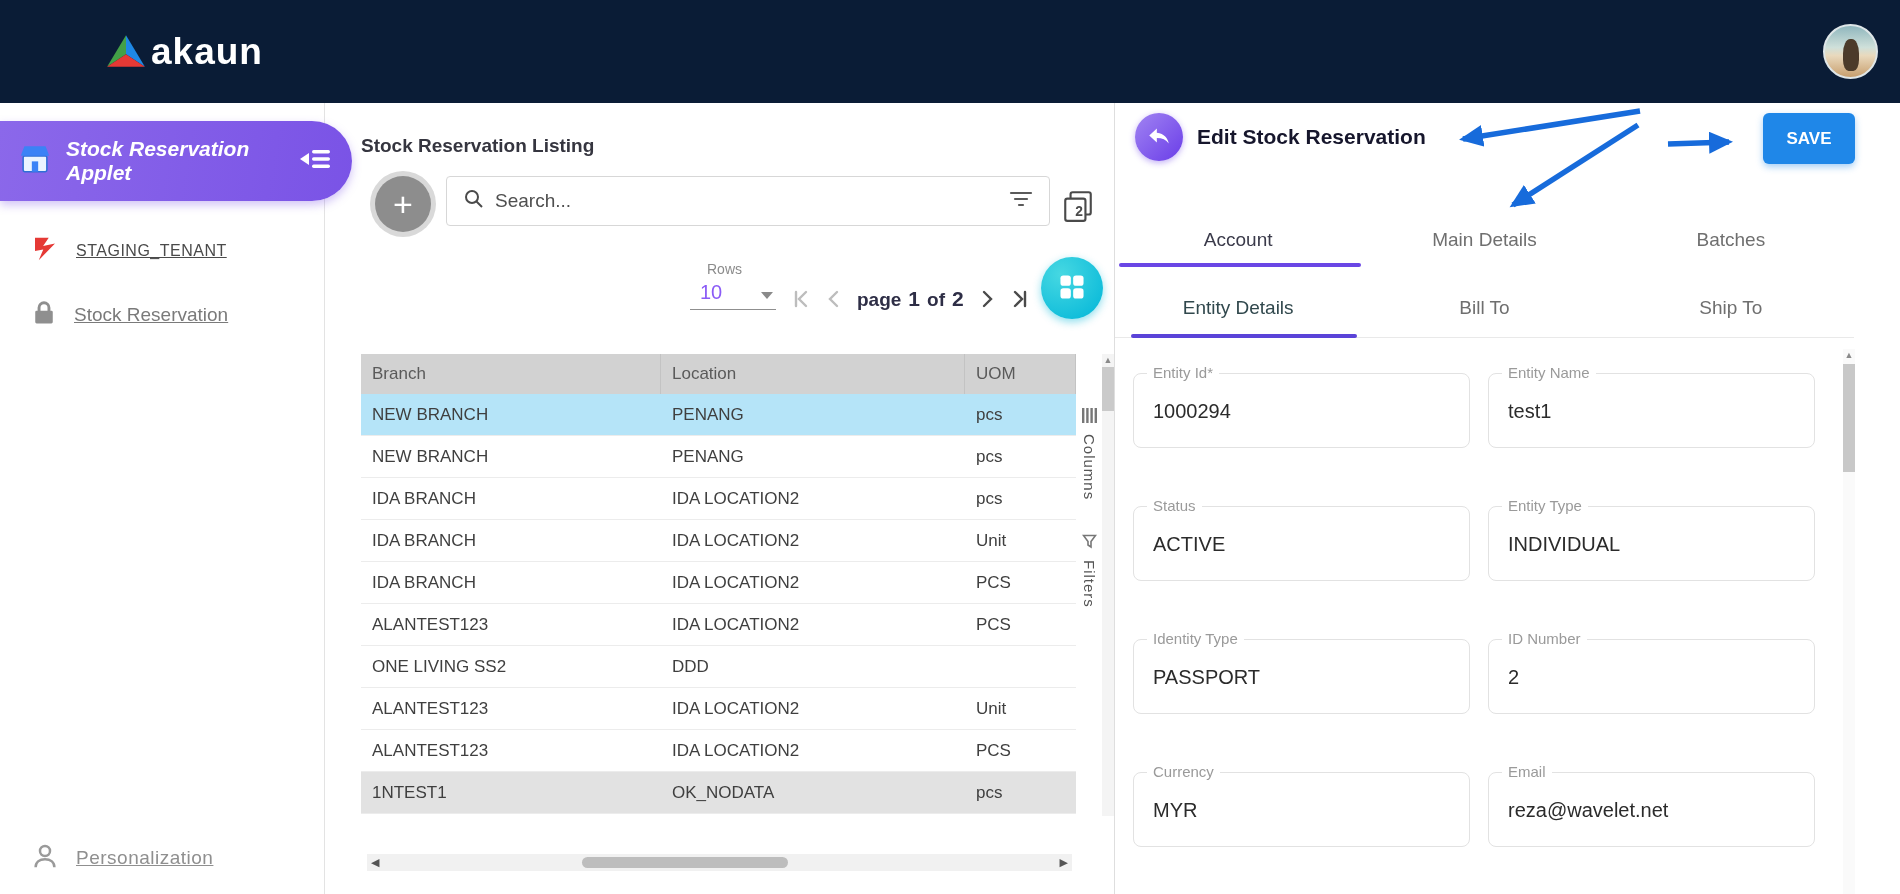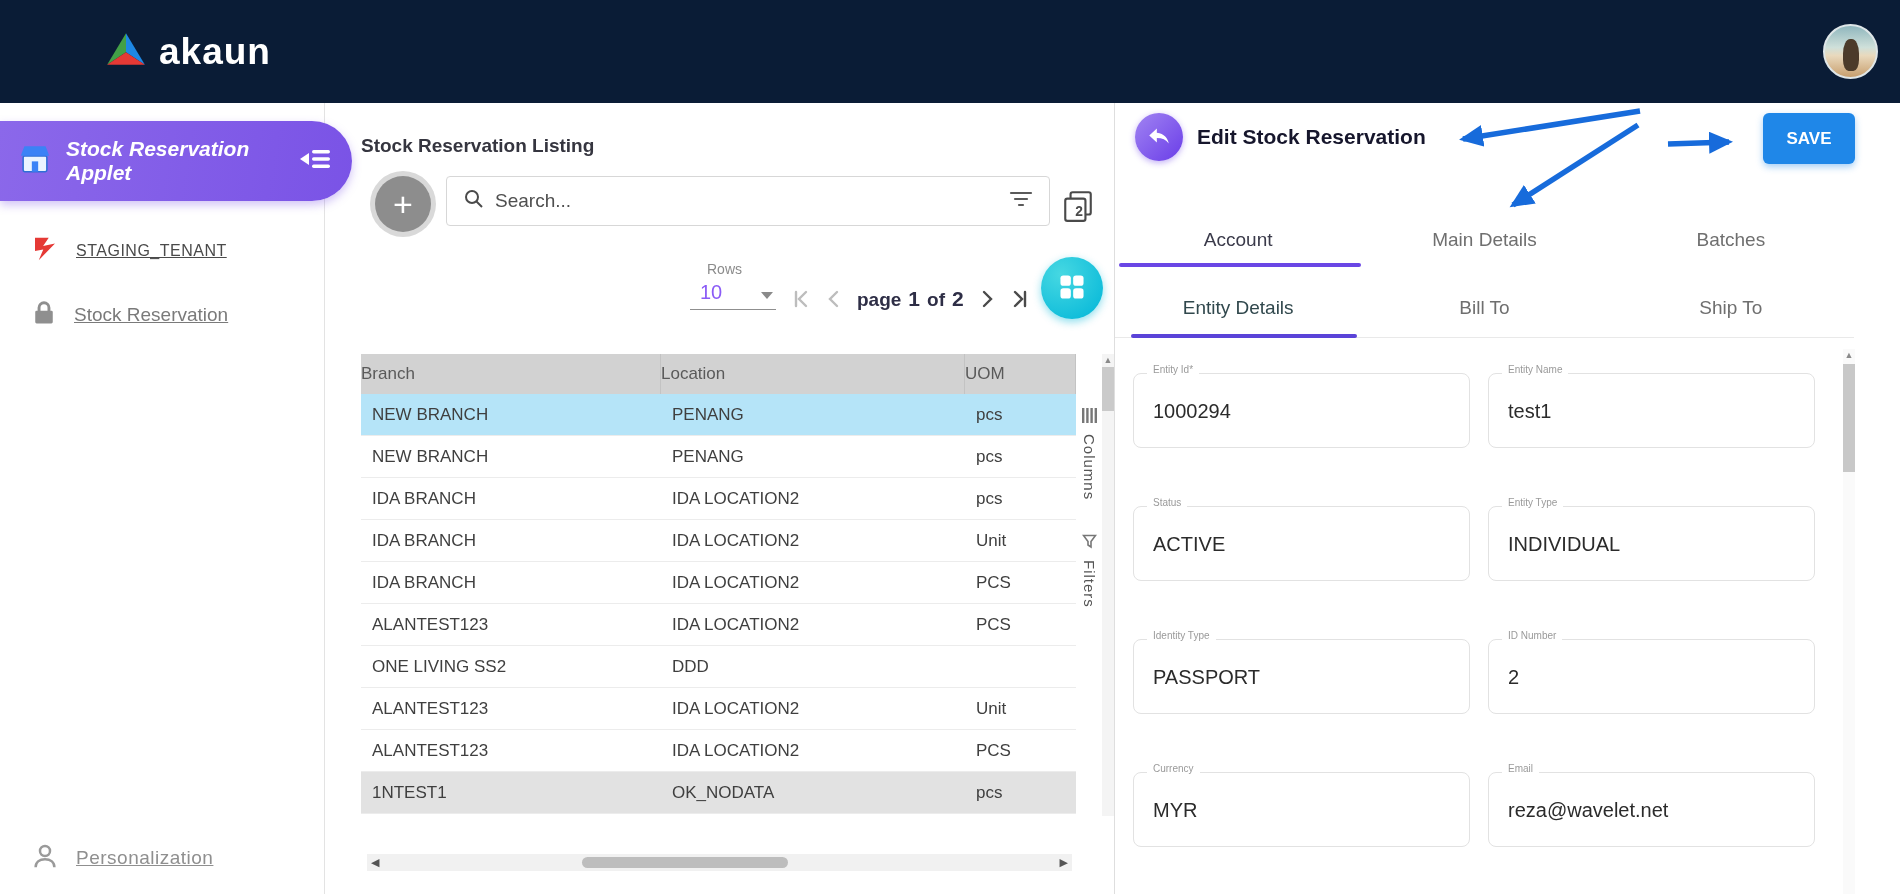--- a/index.html
+++ b/index.html
@@ -1,21 +1,21 @@
 <!DOCTYPE html>
 <html><head>
 <meta charset="utf-8">
 <style>
   * { margin:0; padding:0; box-sizing:border-box; }
   html,body { width:1900px; height:894px; overflow:hidden; }
   body { font-family:"Liberation Sans", sans-serif; background:#fff; color:#333; position:relative; }
 
   
   .topbar { height:103px; background:#0a1c36; display:flex; align-items:center; padding:0 22px 0 105px; }
-  .logo { display:flex; align-items:flex-start; gap:12px; }
+  .logo { display:flex; align-items:flex-end; gap:4px; }
   .logo-text { color:#fff; font-size:37px; font-weight:bold; letter-spacing:1px; }
   .avatar { margin-left:auto; width:55px; height:55px; border-radius:50%; border:2px solid #dfe6e8;
             background:linear-gradient(180deg,#8fb6bd 0%,#cfe0da 42%,#e9d9bd 58%,#c89f6e 100%);
             position:relative; overflow:hidden; cursor:pointer; }
   .avatar::after { content:""; position:absolute; left:50%; top:26%; width:16px; height:32px;
                    background:#4c3b2a; border-radius:45% 45% 35% 35%; transform:translateX(-50%); }
 
   .app { display:flex; height:791px; }
 
   
@@ -51,21 +51,21 @@
   .pagination { position:absolute; left:466px; top:184px; display:flex; align-items:center; gap:13px; }
   .pg-btn { background:none; border:none; padding:0; cursor:pointer; display:flex; align-items:center; }
   .pg-text { display:flex; align-items:baseline; gap:7px; font-weight:bold; color:#2e2e46; font-size:19px; }
   .pg-text .num { font-size:21px; }
   .apps-btn { position:absolute; left:716px; top:154px; width:62px; height:62px; border-radius:50%; border:none;
               background:radial-gradient(circle at 32% 28%, #46d8e2, #00b5d8); cursor:pointer;
               box-shadow:0 3px 8px rgba(0,181,216,.45); display:flex; align-items:center; justify-content:center; }
 
   .table { position:absolute; left:36px; top:251px; width:715px; font-size:17px; }
   .thead { display:flex; background:#d2d2d2; height:40px; align-items:center; color:#5a5a5a; }
-  .thcell { border-right:1px solid #c3c3c3; height:100%; display:flex; align-items:center; cursor:pointer; }
+  .thcell { padding-left:11px; border-right:1px solid #c3c3c3; height:100%; display:flex; align-items:center; cursor:pointer; }
   .trow { display:flex; height:42px; align-items:center; border-bottom:1px solid #ececec; color:#3f3f3f; cursor:pointer; background:#fff; }
   .trow.selected { background:#b5e4f8; }
   .trow.hovered { background:#e2e2e2; }
   .tcell { padding-left:11px; overflow:hidden; white-space:nowrap; }
   .c0 { width:300px; } .c1 { width:304px; } .c2 { width:111px; }
 
   .side-strip { position:absolute; left:753px; top:251px; width:23px; display:flex; flex-direction:column; gap:34px; align-items:center; padding-top:54px; }
   .vtab { display:flex; flex-direction:column; align-items:center; gap:7px; cursor:pointer; }
   .vtab-label { writing-mode:vertical-rl; font-size:15px; color:#555; letter-spacing:1px; }
 
@@ -92,21 +92,21 @@
   .tab { flex:1; text-align:center; padding:14px 0 16px; font-size:19px; color:#6f6f6f; position:relative; cursor:pointer; }
   .tab.active { color:#3a3a4a; }
   .tab.active::after { content:""; position:absolute; left:4px; right:0; bottom:0; height:4px; background:#6a46e5; border-radius:2px; }
   .subtabs { position:absolute; left:0; top:177px; width:739px; display:flex; border-bottom:1px solid #e9e9e9;align-items:center; }
   .subtab { flex:1; text-align:center; padding:17px 0 18px; font-size:19px; color:#6f6f6f; position:relative; cursor:pointer; }
   .subtab.active { color:#31484d; }
   .subtab.active::after { content:""; position:absolute; left:16px; right:4px; bottom:-1px; height:4px; background:#5a43d8; border-radius:2px; }
 
   .form { position:absolute; left:18px; top:270px; display:grid; grid-template-columns:337px 327px; column-gap:18px; row-gap:58px; }
   .field { position:relative; height:75px; border:1.5px solid #e2e2e2; border-radius:8px; background:#fff; cursor:text; }
-  .flabel { position:absolute; top:-10px; left:13px; background:#fff; padding:0 6px; font-size:10px; color:#9a9a9a; }
+  .flabel { position:absolute; top:-10px; left:13px; background:#fff; padding:0 6px; font-size:15px; color:#9a9a9a; }
   .fvalue { position:absolute; left:19px; top:50%; transform:translateY(-50%); font-size:20px; color:#2b2b2b; }
 
   .escroll { position:absolute; left:728px; top:246px; width:12px; height:545px; background:#fafafa; }
   .escroll .arrow { display:block; text-align:center; font-size:9px; color:#8a8a8a; line-height:13px; }
   .escroll .thumb { position:absolute; left:0; top:15px; width:12px; height:108px; background:#c8c8c8; }
 </style>
 </head>
 <body>
 
 <header class="topbar">

